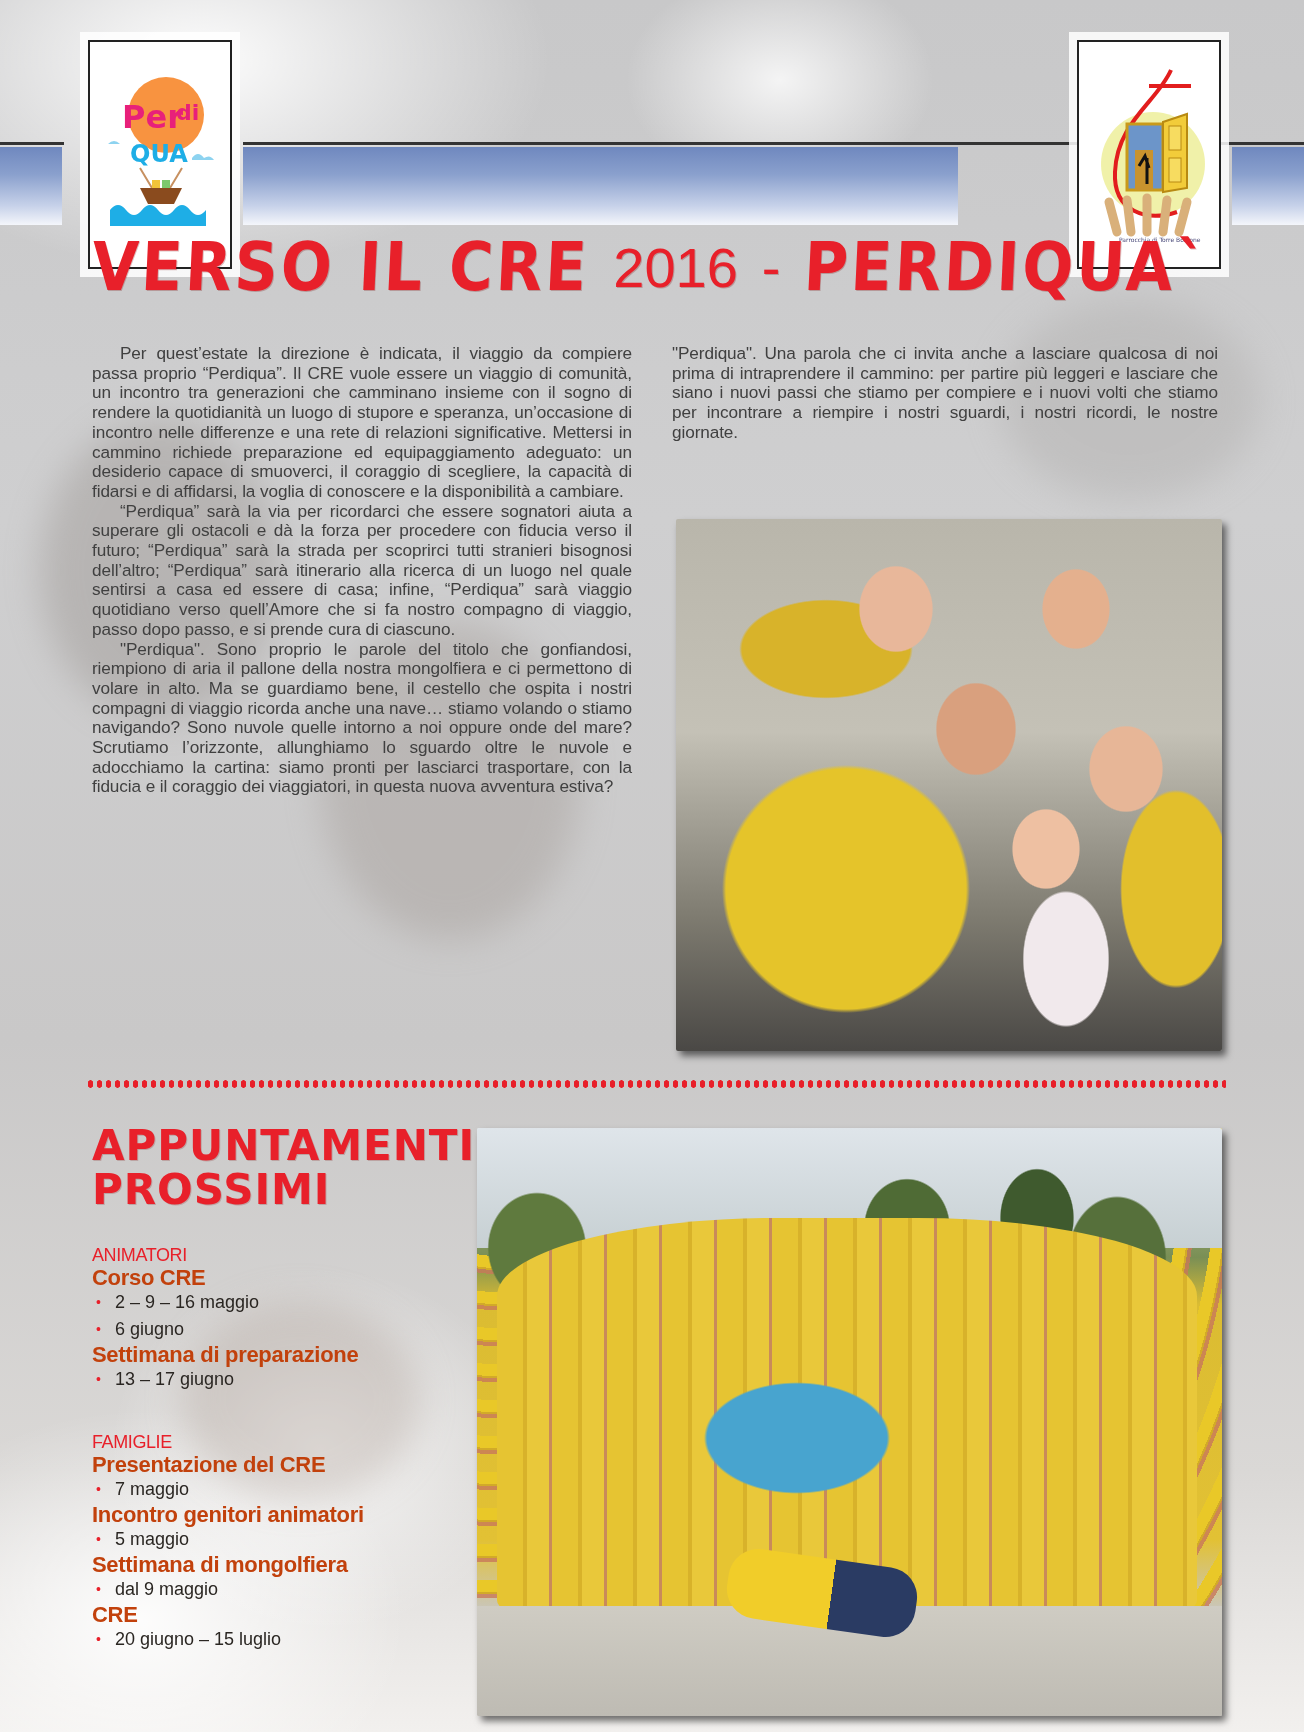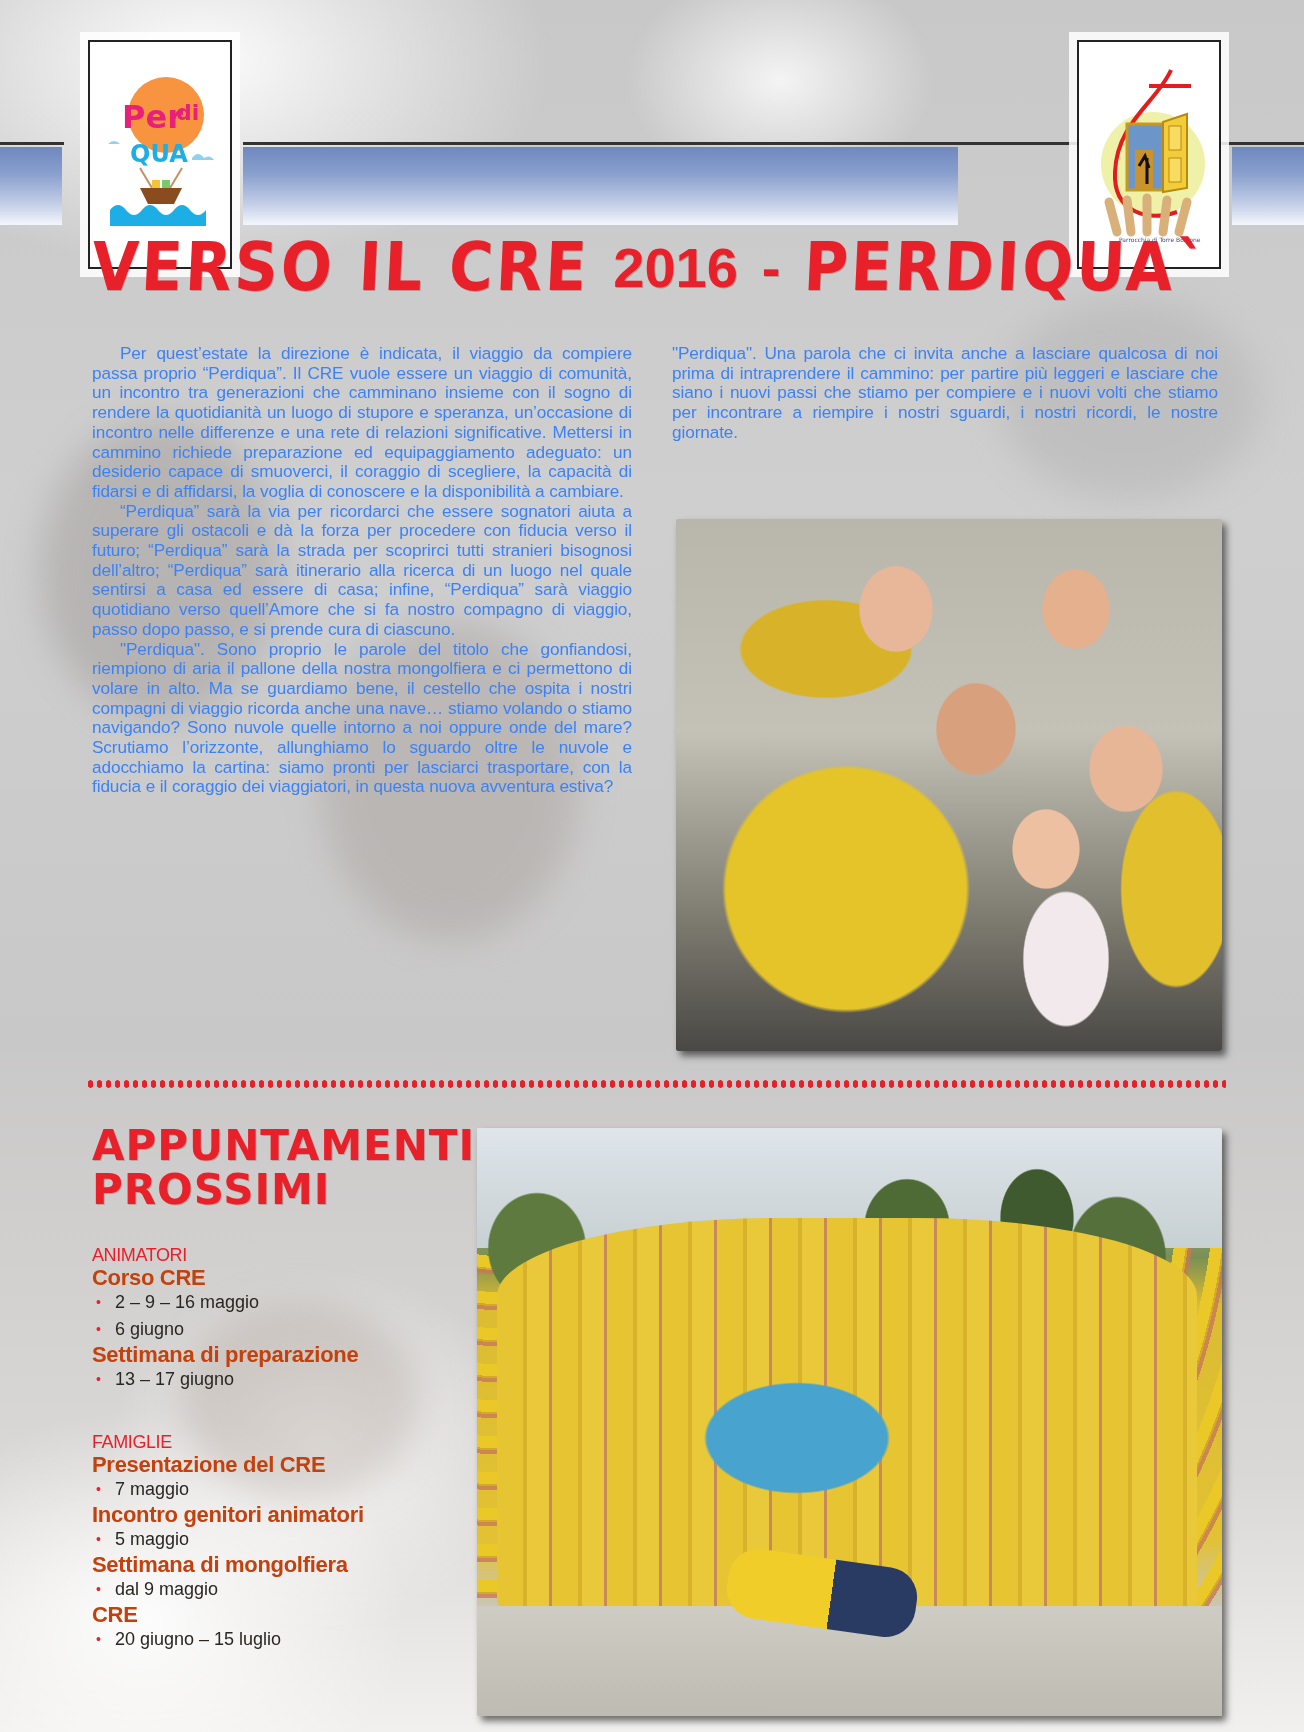--- a/index.html
+++ b/index.html
@@ -31,26 +31,26 @@
     display: flex; align-items: center; justify-content: center;
   }
 
   .main-title {
     position: absolute; left: 92px; top: 236px; width: 1130px;
     font-family: "DejaVu Sans", sans-serif; font-weight: bold;
     font-size: 60px; letter-spacing: 3px; color: #e8202a;
     white-space: nowrap; line-height: 1;
     text-shadow: 1px 1px 0 rgba(120,0,0,.25);
   }
-  .main-title .year { font-weight: bold; font-family: "Liberation Sans", sans-serif; font-size: 56px; letter-spacing: 0; }
+  .main-title .year { font-weight: normal; font-family: "Liberation Sans", sans-serif; font-size: 56px; letter-spacing: 0; }
   .main-title .squat { display:inline-block; transform: scaleY(1.12) skewX(-3deg); }
 
   .col-text {
     position: absolute; font-size: 17.2px; line-height: 19.7px;
-    text-align: justify; color: #3b82f6;
+    text-align: justify; color: #404040;
     font-family: "Liberation Sans", sans-serif;
     letter-spacing: -0.1px;
   }
   .col-text p { text-indent: 28px; }
   .col-left { left: 92px; top: 344px; width: 540px; }
   .col-right { left: 672px; top: 344px; width: 546px; }
   .col-right p { text-indent: 0; }
 
   .photo {
     position: absolute; border-radius: 2px;

